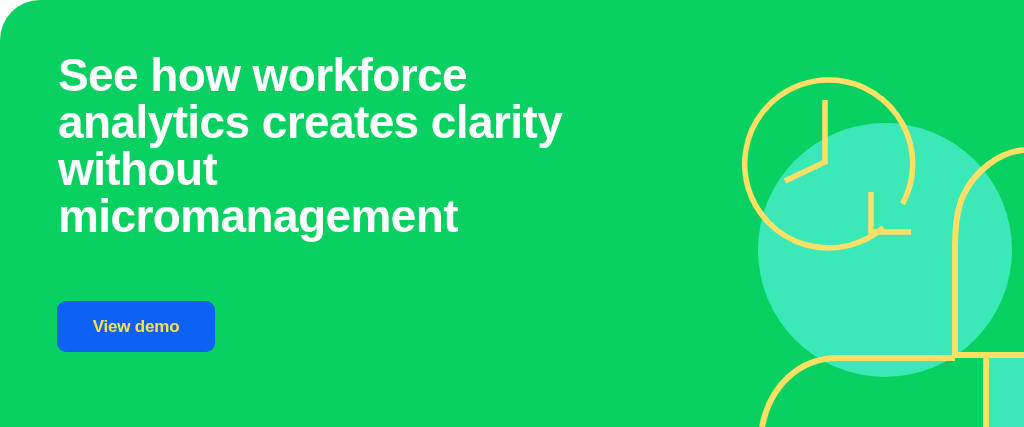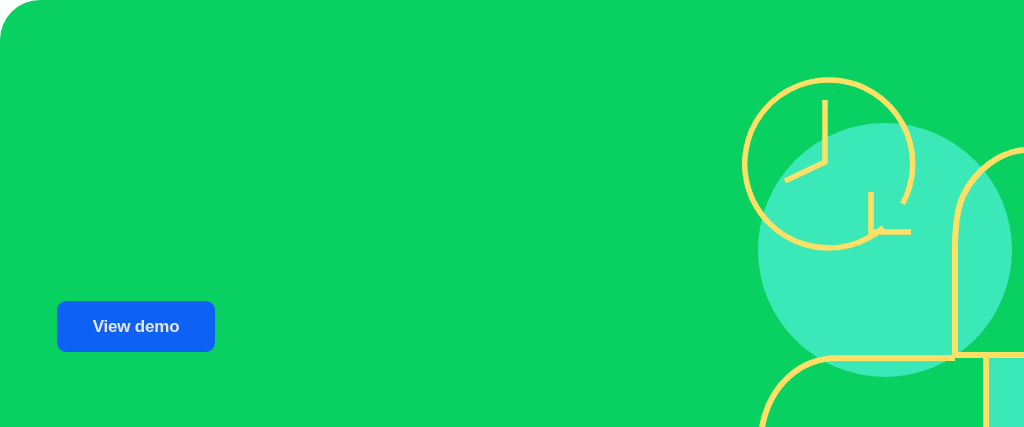--- a/index.html
+++ b/index.html
@@ -45,21 +45,21 @@
     z-index:5;
   }
   #cta {
     display:inline-flex;
     align-items:center;
     justify-content:center;
     min-width:158px;
     height:51px;
     padding:0 22px;
     background:#0d61f5;
-    color:#e5e5e5;
+    color:#fde047;
     font-size:17px;
     font-weight:bold;
     letter-spacing:-0.2px;
     border:none;
     border-radius:9px;
     cursor:pointer;
     font-family:"Liberation Sans", sans-serif;
   }
 </style>
 </head>
@@ -94,18 +94,23 @@
 
       <path d="M 883.4,227.7
                A 84,84 0 1 1 902.6,203.9" fill="none" stroke="#ffe066" stroke-width="5.5" stroke-linecap="butt"></path>
 
       <path d="M825,100 L825,162 L785,181" fill="none" stroke="#ffe066" stroke-width="5.5" stroke-linecap="butt" stroke-linejoin="miter"></path>
 
       <path d="M871,192 L871,232 L911,232" fill="none" stroke="#ffe066" stroke-width="5.5" stroke-linecap="butt" stroke-linejoin="miter"></path>
     </g>
   </svg>
 
+  <div id="content">
+    <h1 id="headline">See how workforce
+analytics creates clarity without
+micromanagement</h1>
+  </div>
 
   <div id="cta-wrap">
     <button id="cta">View demo</button>
   </div>
 
 </div>
 
 </body></html>

